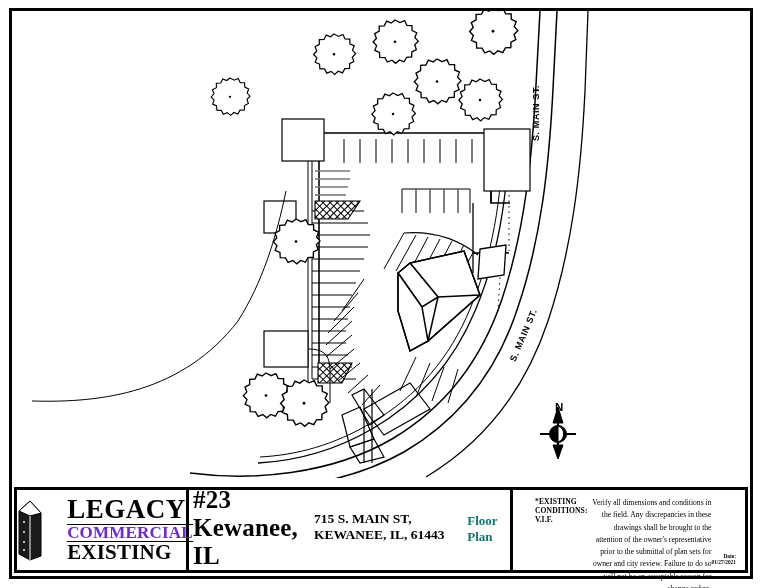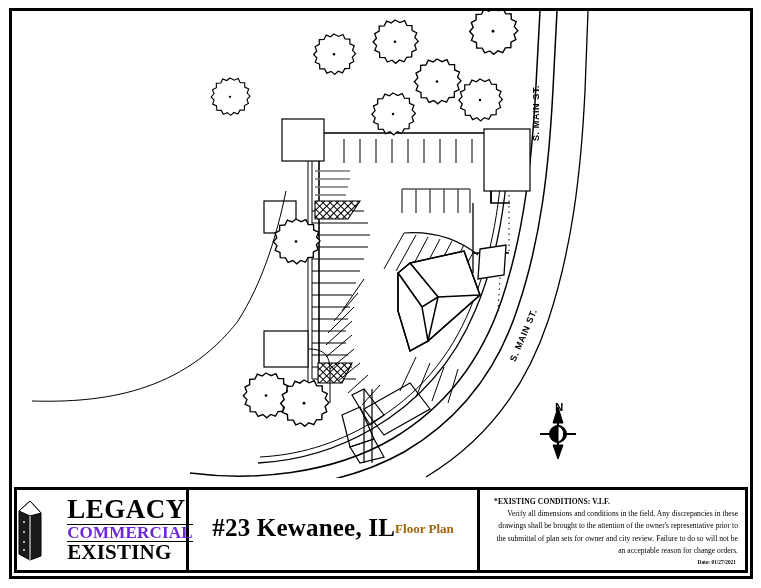--- a/index.html
+++ b/index.html
@@ -71,24 +71,24 @@
   .tb-title {
     flex: 1;
     border-right: 3px solid #000000;
     display: flex;
     flex-direction: row;
     align-items: center;
     justify-content: center;
     padding: 2px 4px 4px 4px;
   }
   .tb-notes {
-    width: 265px;
-    padding: 7px 7px 4px 8px;
-    display: flex;
-    flex-direction: column;
+    width: 232px;
+    padding: 7px 7px 4px 16px;
+    display: flex;
+    flex-direction: row;
   }
 
   
   .logo-wrap {
     display: flex;
     align-items: center;
     gap: 3px;
   }
   .logo-words {
     display: flex;
@@ -136,21 +136,21 @@
     font-family: "Liberation Serif", serif;
     font-size: 13.5px;
     font-weight: 700;
     color: #000;
     margin-bottom: 4px;
   }
   .proj-sub {
     font-family: "Liberation Serif", serif;
     font-size: 13px;
     font-weight: 700;
-    color: #a16207;
+    color: #0f766e;
   }
 
   
   .notes-head {
     font-family: "Liberation Serif", serif;
     font-size: 7.6px;
     font-weight: 700;
     color: #000;
     margin: 0 0 2px 6px;
     letter-spacing: 0.1px;
@@ -456,20 +456,21 @@
         <div class="logo-words">
           <div class="logo-line1">LEGACY</div>
           <div class="logo-line2">COMMERCIAL</div>
           <div class="logo-line3">EXISTING</div>
         </div>
       </div>
     </div>
 
     <div class="tb-cell tb-title">
       <div class="proj-title">#23 Kewanee, IL</div>
+      <div class="proj-address">715 S. MAIN ST, KEWANEE, IL, 61443</div>
       <div class="proj-sub">Floor Plan</div>
     </div>
 
     <div class="tb-cell tb-notes">
       <div class="notes-head">*EXISTING CONDITIONS:  V.I.F.</div>
       <div class="notes-body">Verify all dimensions and conditions in the field. Any discrepancies in these drawings shall be brought to the attention of the owner's representative prior to the submittal of plan sets for owner and city review. Failure to do so will not be an acceptable reason for change orders.</div>
       <div class="notes-date">Date: 01/27/2021</div>
     </div>
 
   </div>

